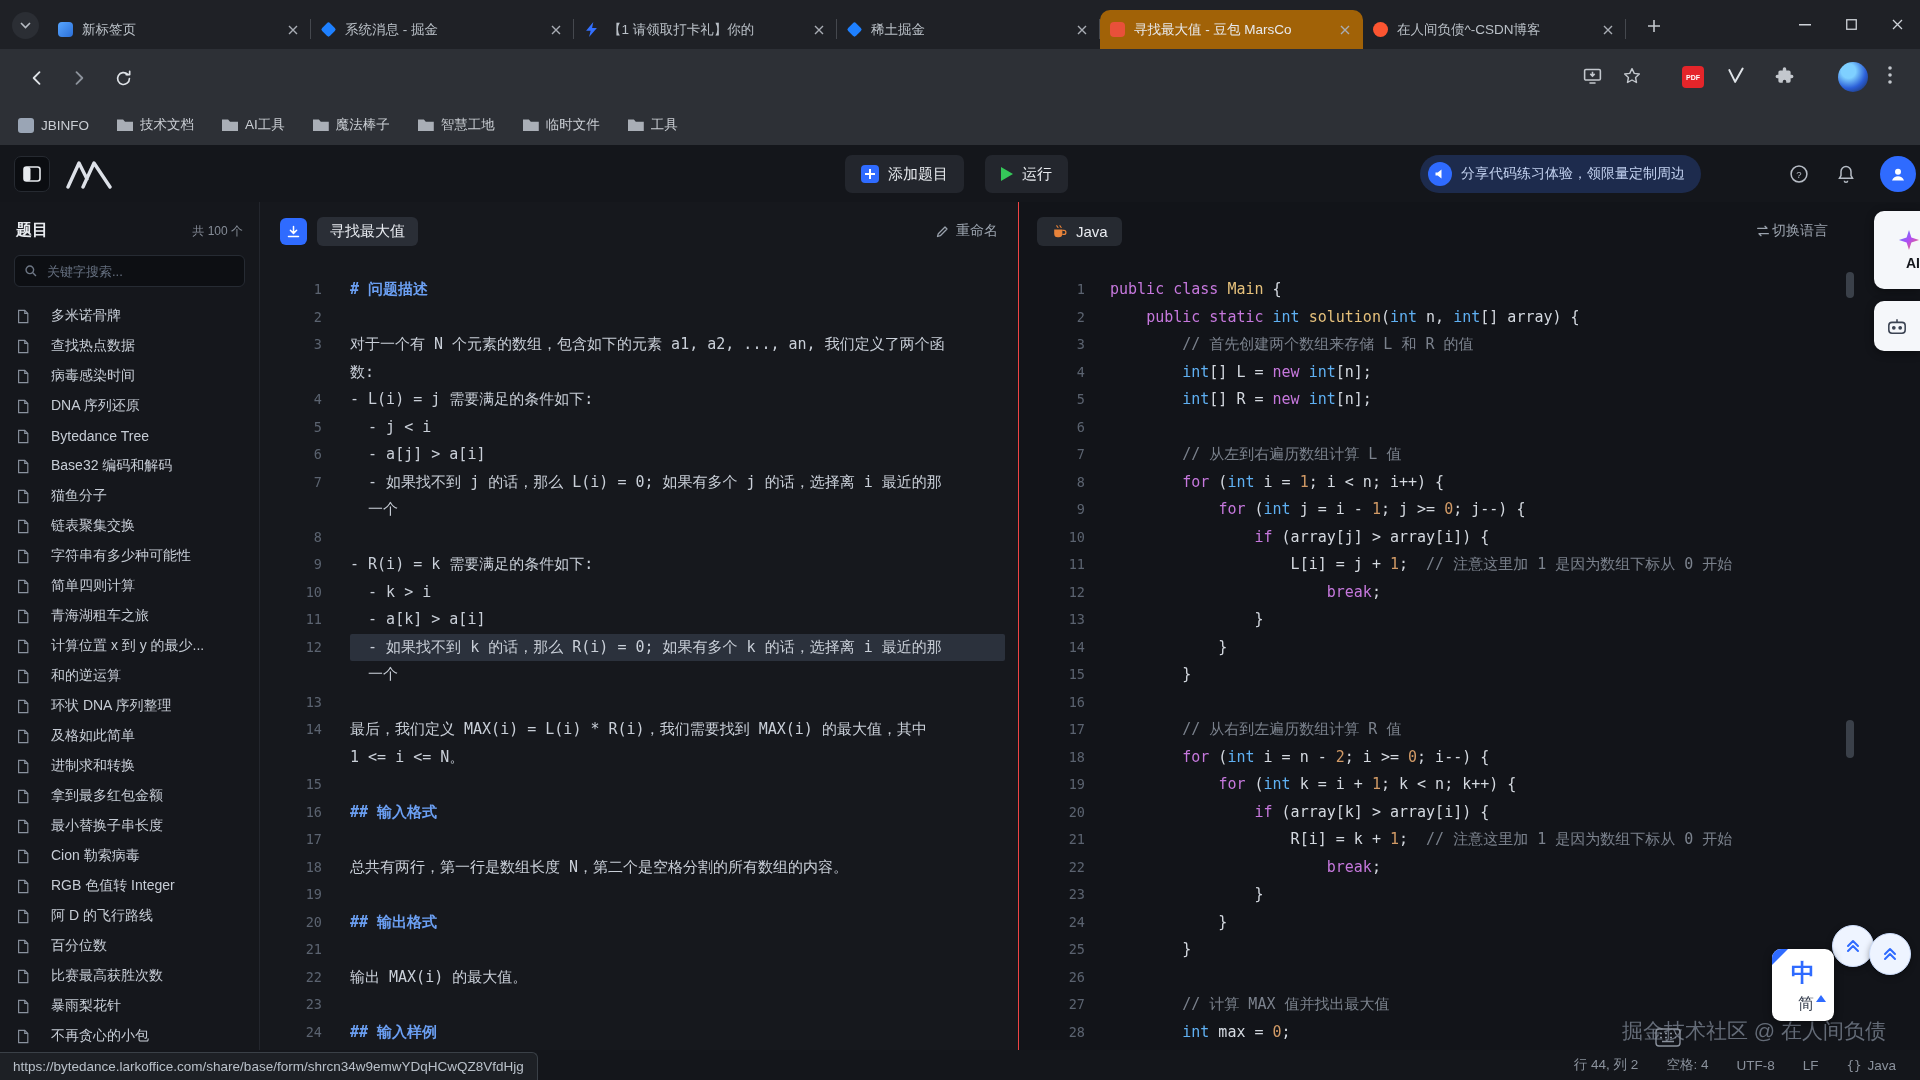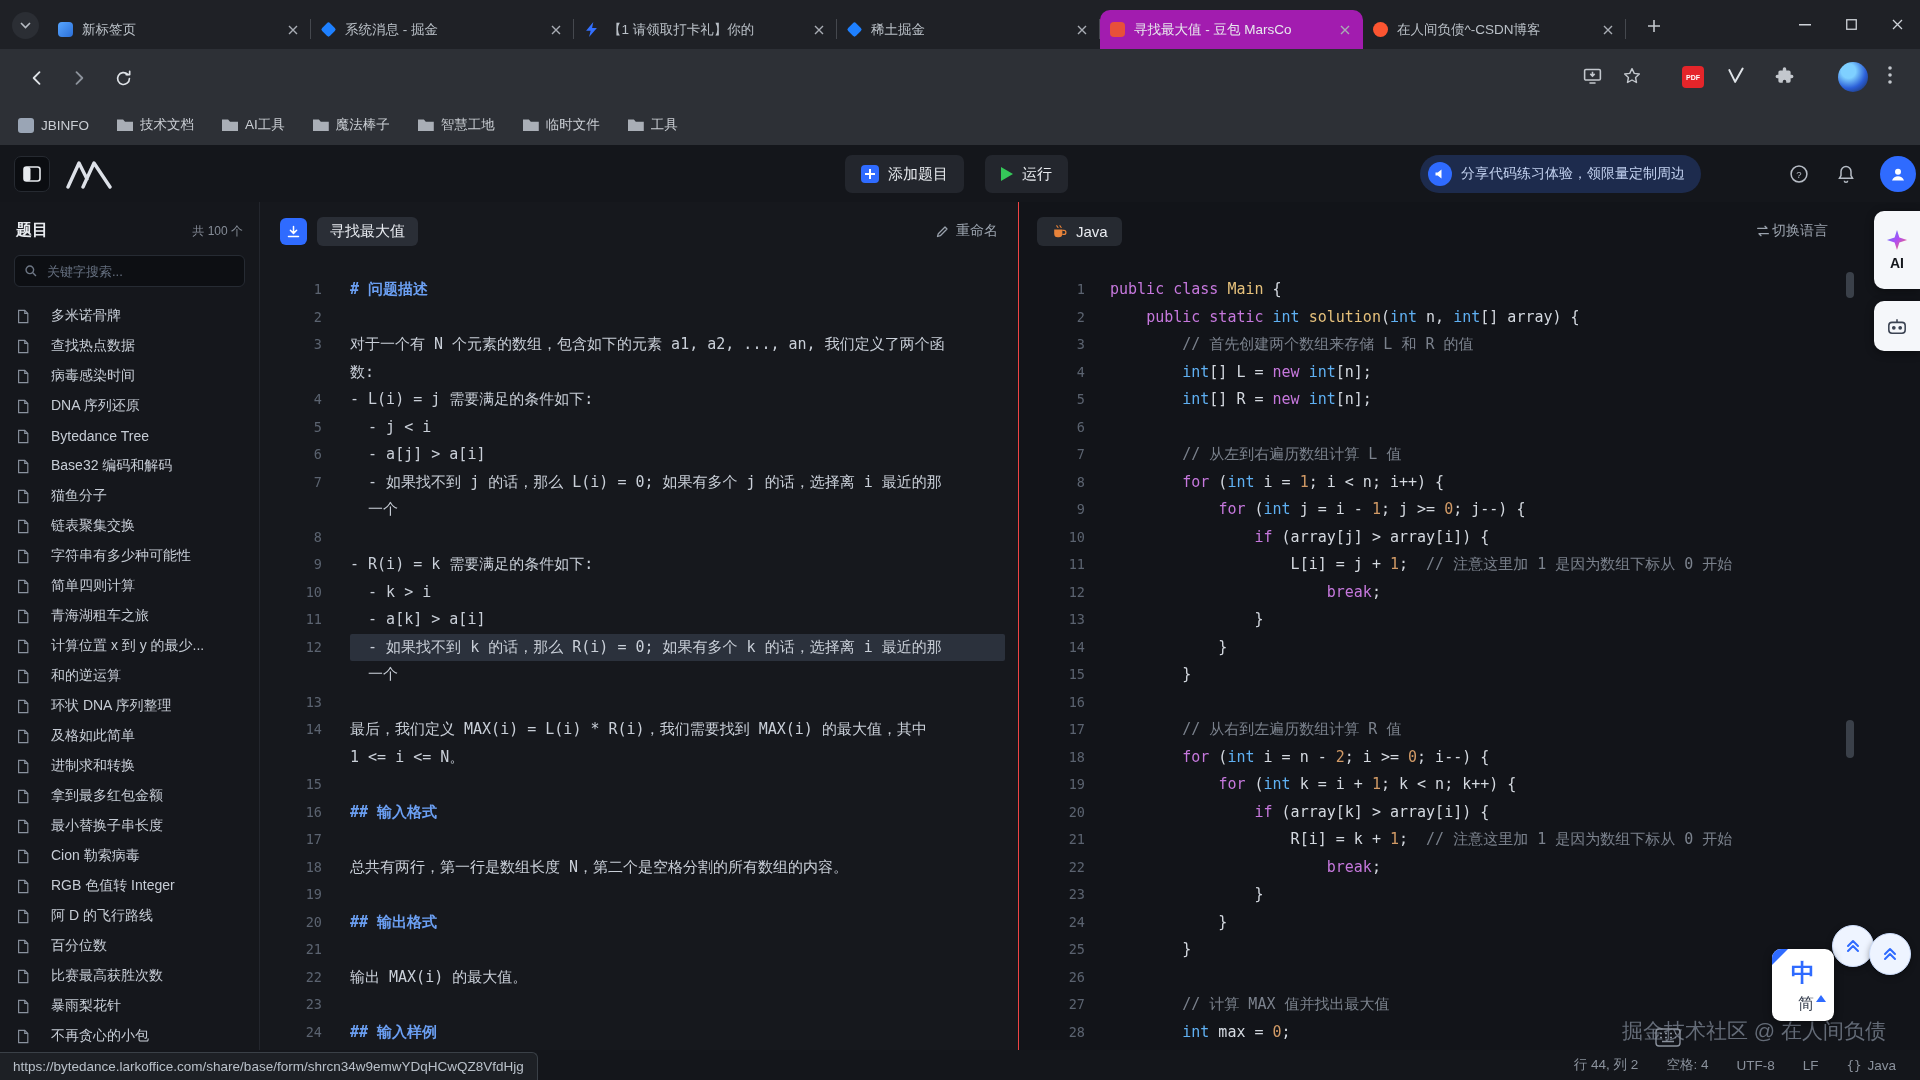--- a/index.html
+++ b/index.html
@@ -7,21 +7,21 @@
        font-family:"Liberation Sans",sans-serif;-webkit-font-smoothing:antialiased}
   svg{display:block}
   
   .tabstrip{position:absolute;top:0;left:0;right:0;height:49px;background:#1f2126}
   .tab-search{position:absolute;left:12px;top:12px;width:27px;height:27px;border-radius:50%;
       background:#2b2e34;display:flex;align-items:center;justify-content:center}
   .tabs{position:absolute;left:48px;top:0;height:32px;display:flex}
   .tab{width:263px;height:39px;margin-top:10px;display:flex;align-items:center;gap:9px;
       padding:0 10px;box-sizing:border-box;border-radius:10px 10px 0 0;position:relative}
   .tab:not(.active)::after{content:"";position:absolute;right:0;top:9px;height:20px;width:1px;background:#45484e}
-  .tab.active{background:#a21caf}
+  .tab.active{background:#a16207}
   .tab-title{flex:1;overflow:hidden;text-overflow:ellipsis;white-space:nowrap;
       font-size:13.5px;color:#bac0c7}
   .tab.active .tab-title{color:#e8eaee}
   .fav{width:15px;height:15px;flex:none}
   .ic-ntp{background:linear-gradient(135deg,#58a6ff,#2b6fd8);border-radius:4px}
   .ic-juejin{background:#1e80ff;transform:rotate(45deg) scale(.75);border-radius:3px}
   .ic-bolt{background:#3370ff;clip-path:polygon(62% 0,14% 58%,44% 58%,34% 100%,86% 40%,54% 40%)}
   .ic-mars{background:#e8503a;border-radius:4px}
   .ic-csdn{background:#fc5531;border-radius:50%}
   .tab-close{flex:none;width:16px;height:16px;display:flex;align-items:center;justify-content:center;border-radius:50%}
@@ -111,21 +111,21 @@
   
   .statusbar{position:absolute;left:0;right:0;bottom:0;height:30px;display:flex;align-items:center;
       justify-content:flex-end;gap:28px;padding-right:24px;font-size:13.5px;color:#8a919c}
   .lang-item{display:flex;align-items:center;gap:6px}
   .braces{font-family:"DejaVu Sans Mono",monospace;font-size:12.5px}
   .watermark{position:absolute;right:34px;top:872px;font-size:21px;color:#6d7582;opacity:.9;font-weight:500}
   .link-preview{position:absolute;left:0;bottom:0;height:27px;background:#1d2025;border:1px solid #3a4047;
       border-left:none;border-bottom:none;border-top-right-radius:6px;display:flex;align-items:center;
       padding:0 13px;font-size:13.5px;color:#b9c0c9}
   .ai-chip{position:absolute;right:0;top:66px;width:46px;height:78px;background:#f5f7fa;
-      border-radius:10px 0 0 10px;display:flex;flex-direction:column;align-items:center;justify-content:center;
+      border-radius:10px 0 0 10px;display:flex;flex-direction:column;align-items:flex-end;justify-content:center;
       gap:4px;box-shadow:0 2px 8px rgba(0,0,0,.4)}
   .ai-chip span{font-size:14px;font-weight:bold;color:#14171c}
   .assist-chip{position:absolute;right:0;top:156px;width:46px;height:50px;background:#f5f7fa;
       border-radius:10px 0 0 10px;display:flex;align-items:center;justify-content:center;
       box-shadow:0 2px 8px rgba(0,0,0,.4)}
   .scrolltop{position:absolute;width:40px;height:40px;border-radius:50%;background:#eef4ff;
       border:1px solid #cdddfb;display:flex;align-items:center;justify-content:center;box-shadow:0 2px 6px rgba(0,0,0,.35)}
   .st1{left:1832px;top:780px}.st2{left:1869px;top:788px}
   .trans-card{position:absolute;left:1772px;top:804px;width:62px;height:72px;background:#fff;border-radius:9px;
       box-shadow:0 2px 8px rgba(0,0,0,.4);overflow:hidden}

